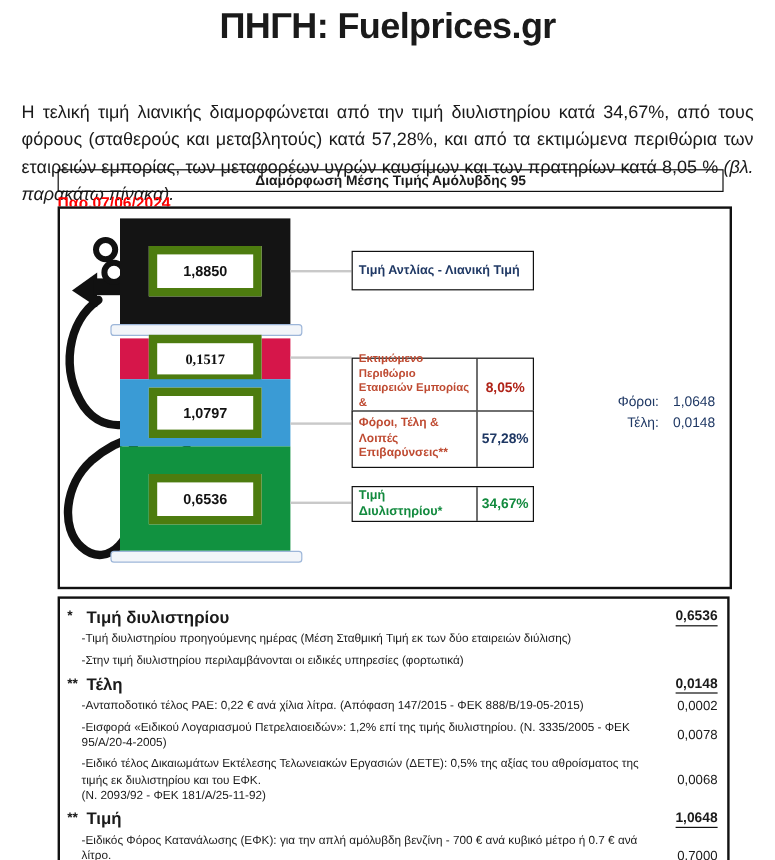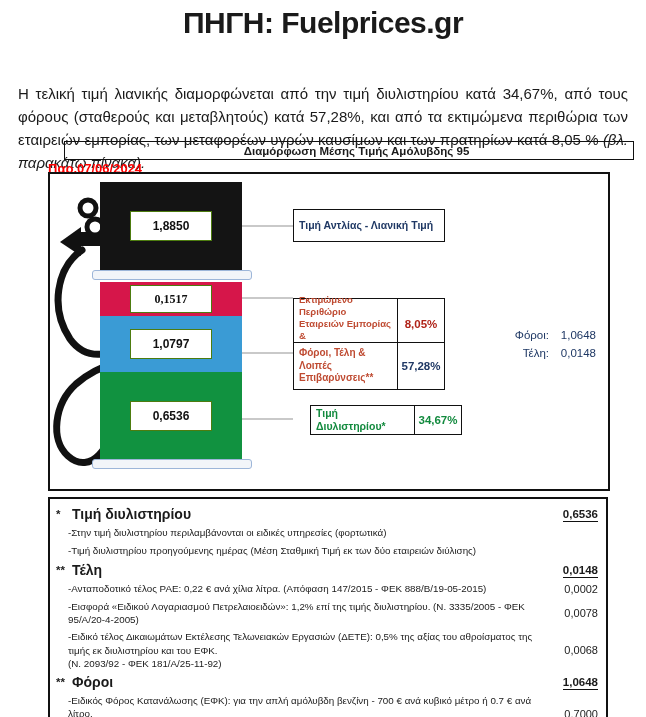--- a/index.html
+++ b/index.html
@@ -3,50 +3,50 @@
 <meta charset="utf-8">
 <style>
   html,body{margin:0;padding:0;background:#fff;}
   .page{position:relative;width:646px;height:717px;background:#fff;overflow:hidden;
         font-family:"Liberation Sans","DejaVu Sans",sans-serif;color:#1a1a1a;}
   .title{position:absolute;top:6px;left:0;width:100%;text-align:center;
          font-size:30px;font-weight:bold;letter-spacing:-0.5px;}
   .intro{position:absolute;top:68px;left:18px;width:610px;font-size:15px;line-height:1.53;
          text-align:justify;}
   .intro i{font-style:italic;}
-  .hdr-box{position:absolute;left:64px;top:141px;width:553px;height:17px;border:1.6px solid #111;
-           display:flex;align-items:center;justify-content:center;font-size:11.5px;font-weight:bold;padding-left:15px;}
+  .hdr-box{position:absolute;left:48px;top:141px;width:553px;height:17px;border:1.6px solid #111;
+           display:flex;align-items:center;justify-content:center;font-size:11.5px;font-weight:bold;}
   .date{position:absolute;left:48px;top:161px;width:556px;
         color:#FF0000;font-size:13px;font-weight:bold;}
   
   .diagram{position:absolute;left:48px;top:172px;width:558px;height:315px;border:2px solid #111;background:#fff;}
   .hose{position:absolute;left:0;top:10px;width:120px;height:300px;}
   .pump{position:absolute;left:50px;width:142px;display:flex;align-items:center;justify-content:center;}
   .seg-black{top:8px;height:88px;background:#141414;}
   .seg-red{top:108px;height:34px;background:#D6164A;font-family:Liberation Serif, serif;}
   .seg-blue{top:142px;height:56px;background:#3A9BD5;}
   .seg-green{top:198px;height:87px;background:#119240;}
   .platform{position:absolute;left:42px;width:158px;height:8px;background:#F2F5F9;
             border:1.6px solid #9DB6D9;border-radius:3px;}
   .plat1{top:96px;}
   .plat2{top:285px;}
-  .valbox{background:#fff;border:1px solid #4d7c0f;width:80px;height:28px;display:flex;
+  .valbox{background:#fff;border:7px solid #4d7c0f;width:80px;height:28px;display:flex;
           align-items:center;justify-content:center;font-size:12px;font-weight:bold;color:#111;}
   .seg-red .valbox{height:26px;}
   .conn{position:absolute;left:192px;width:51px;height:1.6px;background:#C9C9C9;}
   .c1{top:51px;} .c2{top:123px;} .c3{top:178px;} .c4{top:244px;}
   .lbl{position:absolute;left:243px;width:152px;border:1.6px solid #111;background:#fff;display:flex;box-sizing:border-box;}
   .lbl .txt{flex:1;display:flex;align-items:center;padding:2px 5px;white-space:pre-line;
             font-weight:bold;line-height:1.25;}
   .lbl .pct{width:46px;border-left:1.6px solid #111;display:flex;align-items:center;
             justify-content:center;font-weight:bold;font-size:11.5px;}
   .b1{top:35px;height:33px;}   .b1 .txt{color:#1F3864;font-size:10.5px;}
   .b2{top:124px;height:52px;}  .b2 .txt{color:#BF4B32;font-size:9.5px;}  .b2 .pct{color:#B02318;}
   .b3{top:168px;height:48px;}  .b3 .txt{color:#BF4B32;font-size:10px;}   .b3 .pct{color:#1F3864;}
-  .b4{top:231px;height:30px;margin-left:17px;}  .b4 .txt{color:#128A3E;font-size:10.5px;} .b4 .pct{color:#128A3E;}
+  .b4{top:231px;height:30px;}  .b4 .txt{color:#128A3E;font-size:10.5px;} .b4 .pct{color:#128A3E;}
   .side{position:absolute;right:12px;top:152px;text-align:right;color:#1F3864;font-size:11.5px;line-height:18px;}
   .side .row span{display:inline-block;}
   .side .v{margin-left:7px;min-width:40px;text-align:right;}
   
   .foot{position:absolute;left:48px;top:497px;width:560px;border:2px solid #111;background:#fff;
         box-sizing:border-box;padding:3px 8px 5px 6px;}
   .frow{display:flex;align-items:center;}
   .frow .marker{width:16px;font-weight:bold;font-size:11.5px;flex:none;}
   .frow .flabel{flex:1;padding-right:8px;}
   .frow .fvalue{flex:none;width:52px;text-align:right;}
@@ -130,25 +130,25 @@
   </div>
 
   <div class="foot">
 
     <div class="frow fmain">
       <span class="marker">*</span>
       <span class="flabel">Τιμή διυλιστηρίου</span>
       <span class="fvalue"><span>0,6536</span></span>
     </div>
     <div class="frow fsub">
-      <span class="flabel">-Στην τιμή διυλιστηρίου περιλαμβάνονται οι ειδικές υπηρεσίες (φορτωτικά)</span>
+      <span class="flabel">-Τιμή διυλιστηρίου προηγούμενης ημέρας (Μέση Σταθμική Τιμή εκ των δύο εταιρειών διύλισης)</span>
       <span class="fvalue"></span>
     </div>
     <div class="frow fsub">
-      <span class="flabel">-Τιμή διυλιστηρίου προηγούμενης ημέρας (Μέση Σταθμική Τιμή εκ των δύο εταιρειών διύλισης)</span>
+      <span class="flabel">-Στην τιμή διυλιστηρίου περιλαμβάνονται οι ειδικές υπηρεσίες (φορτωτικά)</span>
       <span class="fvalue"></span>
     </div>
 
     <div class="frow fmain">
       <span class="marker">**</span>
       <span class="flabel">Τέλη</span>
       <span class="fvalue"><span>0,0148</span></span>
     </div>
     <div class="frow fsub">
       <span class="flabel">-Ανταποδοτικό τέλος ΡΑΕ: 0,22 € ανά χίλια λίτρα. (Απόφαση 147/2015 - ΦΕΚ 888/Β/19-05-2015)</span>
@@ -159,21 +159,21 @@
       <span class="fvalue">0,0078</span>
     </div>
     <div class="frow fsub">
       <span class="flabel">-Ειδικό τέλος Δικαιωμάτων Εκτέλεσης Τελωνειακών Εργασιών (ΔΕΤΕ): 0,5% της αξίας του αθροίσματος της τιμής εκ διυλιστηρίου και του ΕΦΚ.
 (Ν. 2093/92 - ΦΕΚ 181/Α/25-11-92)</span>
       <span class="fvalue">0,0068</span>
     </div>
 
     <div class="frow fmain">
       <span class="marker">**</span>
-      <span class="flabel">Φόροι</span>
+      <span class="flabel">Τιμή</span>
       <span class="fvalue"><span>1,0648</span></span>
     </div>
     <div class="frow fsub">
       <span class="flabel">-Ειδικός Φόρος Κατανάλωσης (ΕΦΚ): για την απλή αμόλυβδη βενζίνη - 700 € ανά κυβικό μέτρο ή  0.7 € ανά λίτρο.
 (Ν. 4389/2016 - ΦΕΚ Α' 94)</span>
       <span class="fvalue">0,7000</span>
     </div>
 
   </div>
 </div>

